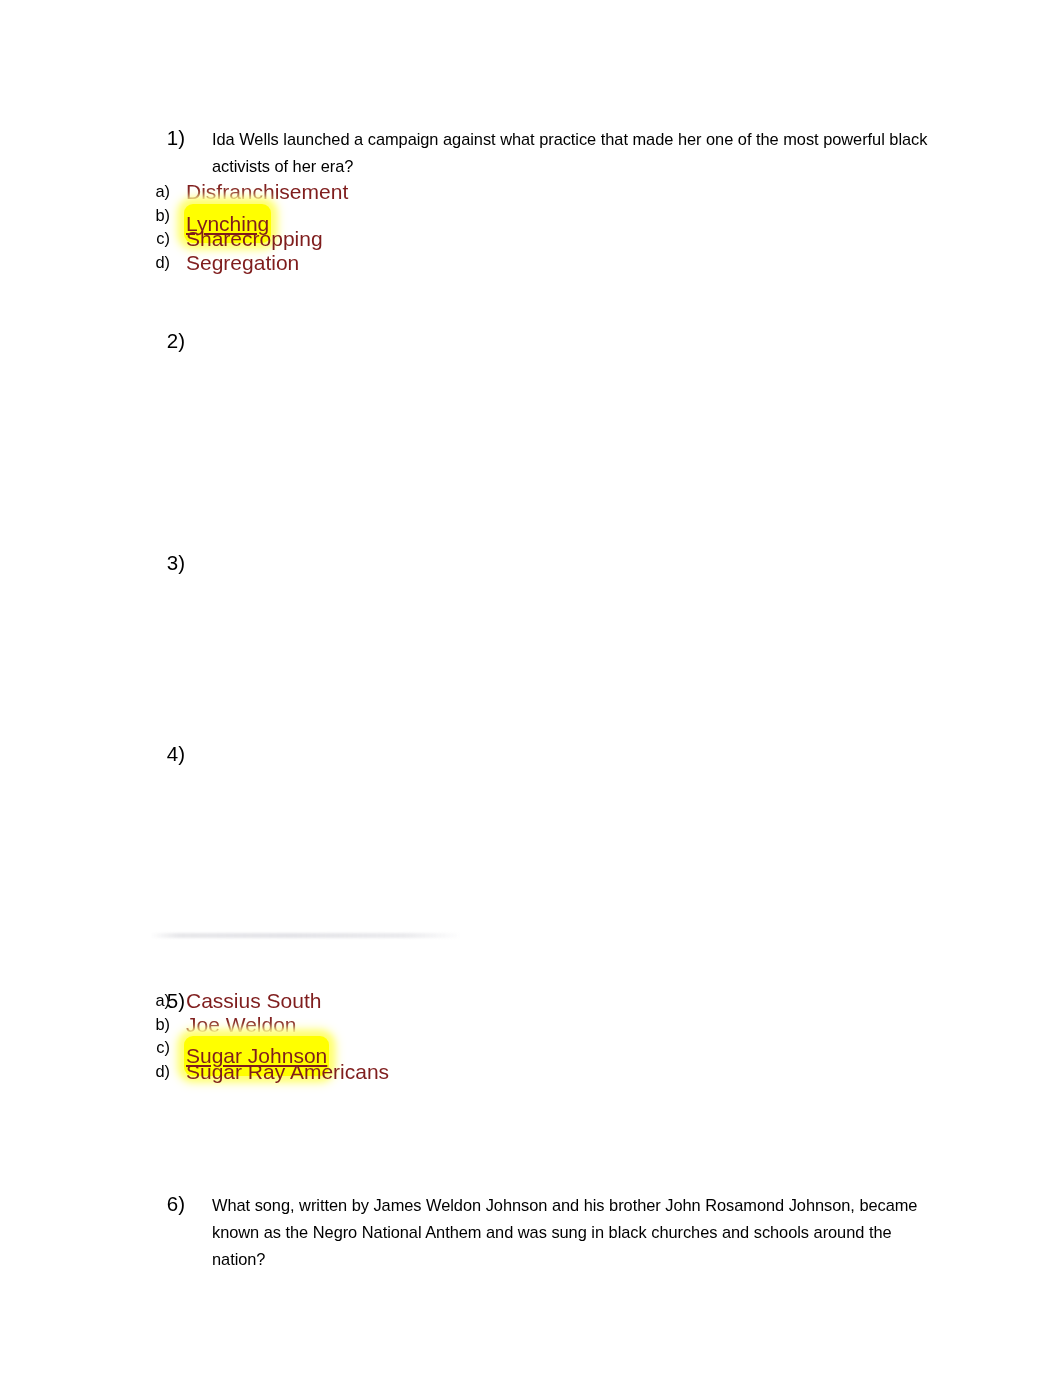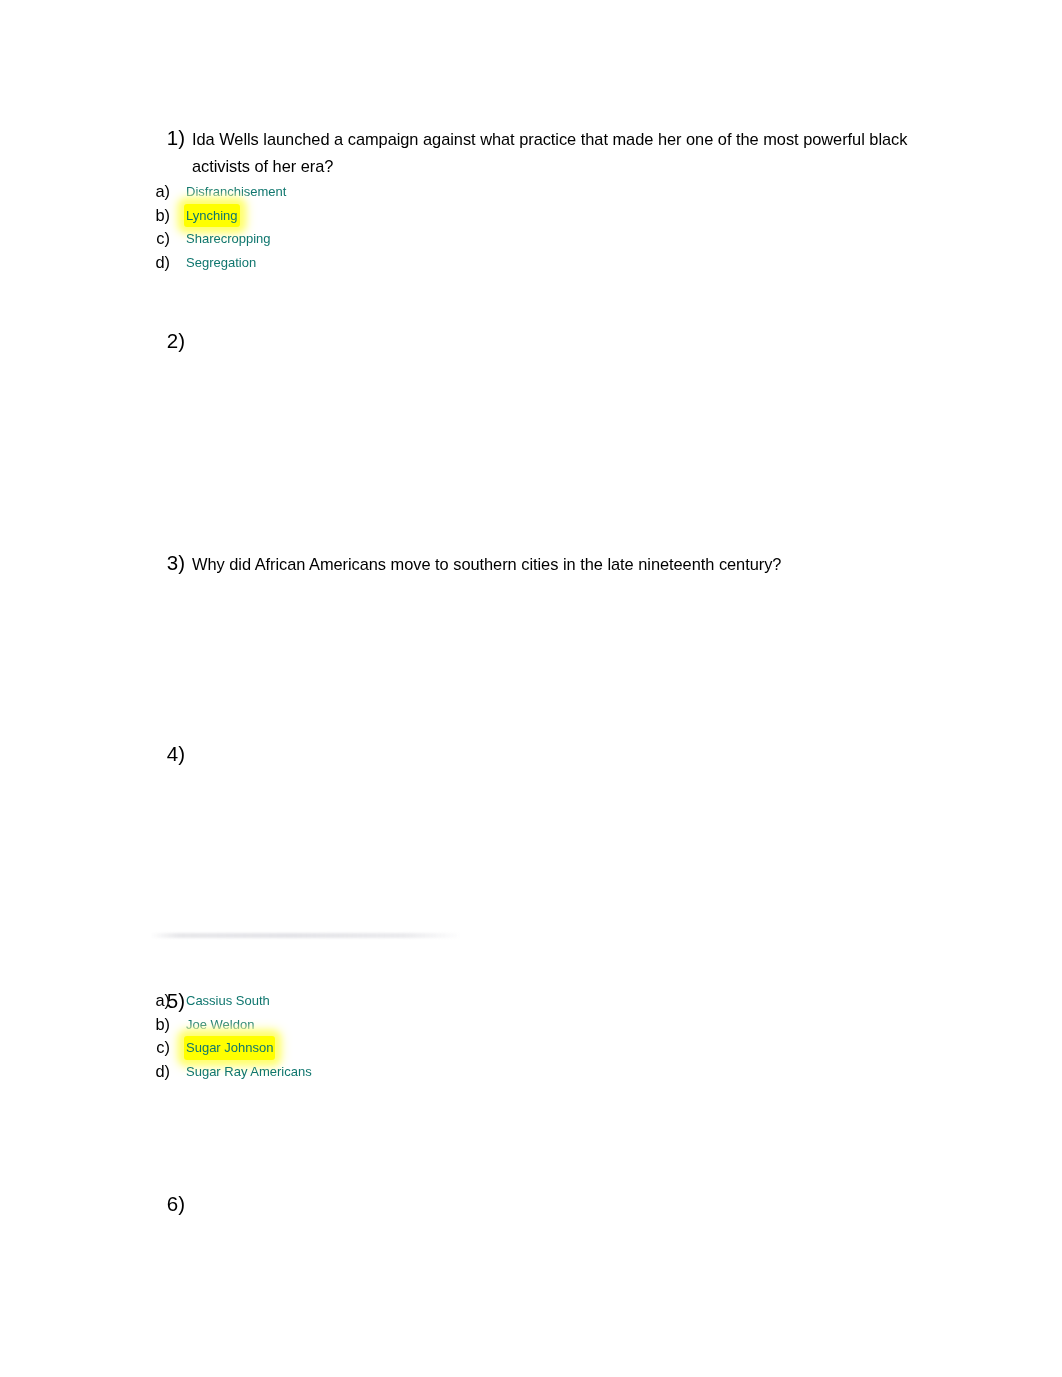--- a/index.html
+++ b/index.html
@@ -47,20 +47,21 @@
     color: #000;
   }
 
   .q-text {
     font-size: 16.4px;
     line-height: 27px;
     letter-spacing: -0.05px;
     word-spacing: 0.1px;
     color: #000;
     text-align: left;
+    margin-left: 20px;
   }
 
   
   .options {
     margin-top: 0px;
   }
   .opt-row {
     position: relative;
     padding-left: 186px;
     height: 23.5px;
@@ -70,31 +71,32 @@
     left: 130px;
     top: 0;
     width: 40px;
     text-align: right;
     font-size: 16.4px;
     line-height: 23.5px;
     color: #000;
   }
   .opt-text {
     display: inline-block;
-    font-size: 13px;
+    font-size: 21px;
     line-height: 23.5px;
-    color: #0f766e;
+    color: #7f1d1d;
     white-space: nowrap;
   }
   .opt-text.highlight {
     background: #ffff00;
     box-shadow: 0 0 7px 5px #ffff6e, 0 0 11px 7px #ffffb4;
-    padding: 0 2px;
+    padding: 8px 2px;
     margin-left: -2px;
-    border-radius: 3px;
+    border-radius: 9px;
+    text-decoration: underline;
   }
 
   
   .scan-artifact {
     position: absolute;
     left: 150px;
     top: 933px;
     width: 312px;
     height: 5px;
     background: linear-gradient(to right,
@@ -125,21 +127,20 @@
         </div>
       </div>
       <div class="question-block" style="top: 329px;">
         <div class="q-row">
           <div class="q-marker">2)</div>
         </div>
       </div>
       <div class="question-block" style="top: 551px;">
         <div class="q-row">
           <div class="q-marker">3)</div>
-          <div class="q-text">Why did African Americans move to southern cities in the late nineteenth century?</div>
         </div>
       </div>
       <div class="question-block" style="top: 742px;">
         <div class="q-row">
           <div class="q-marker">4)</div>
         </div>
       </div>
       <div class="question-block" style="top: 989px;">
         <div class="q-row">
           <div class="q-marker">5)</div>
@@ -147,19 +148,20 @@
         <div class="options">
           <div class="opt-row"><span class="opt-marker">a)</span><span class="opt-text">Cassius South</span></div>
           <div class="opt-row"><span class="opt-marker">b)</span><span class="opt-text">Joe Weldon</span></div>
           <div class="opt-row"><span class="opt-marker">c)</span><span class="opt-text highlight">Sugar Johnson</span></div>
           <div class="opt-row"><span class="opt-marker">d)</span><span class="opt-text">Sugar Ray Americans</span></div>
         </div>
       </div>
       <div class="question-block" style="top: 1192px;">
         <div class="q-row">
           <div class="q-marker">6)</div>
+          <div class="q-text">What song, written by James Weldon Johnson and his brother John Rosamond Johnson, became known as the Negro National Anthem and was sung in black churches and schools around the nation?</div>
         </div>
       </div>
     </div>
 
   <div class="scan-artifact"></div>
 
 </div>
 
 </body></html>

